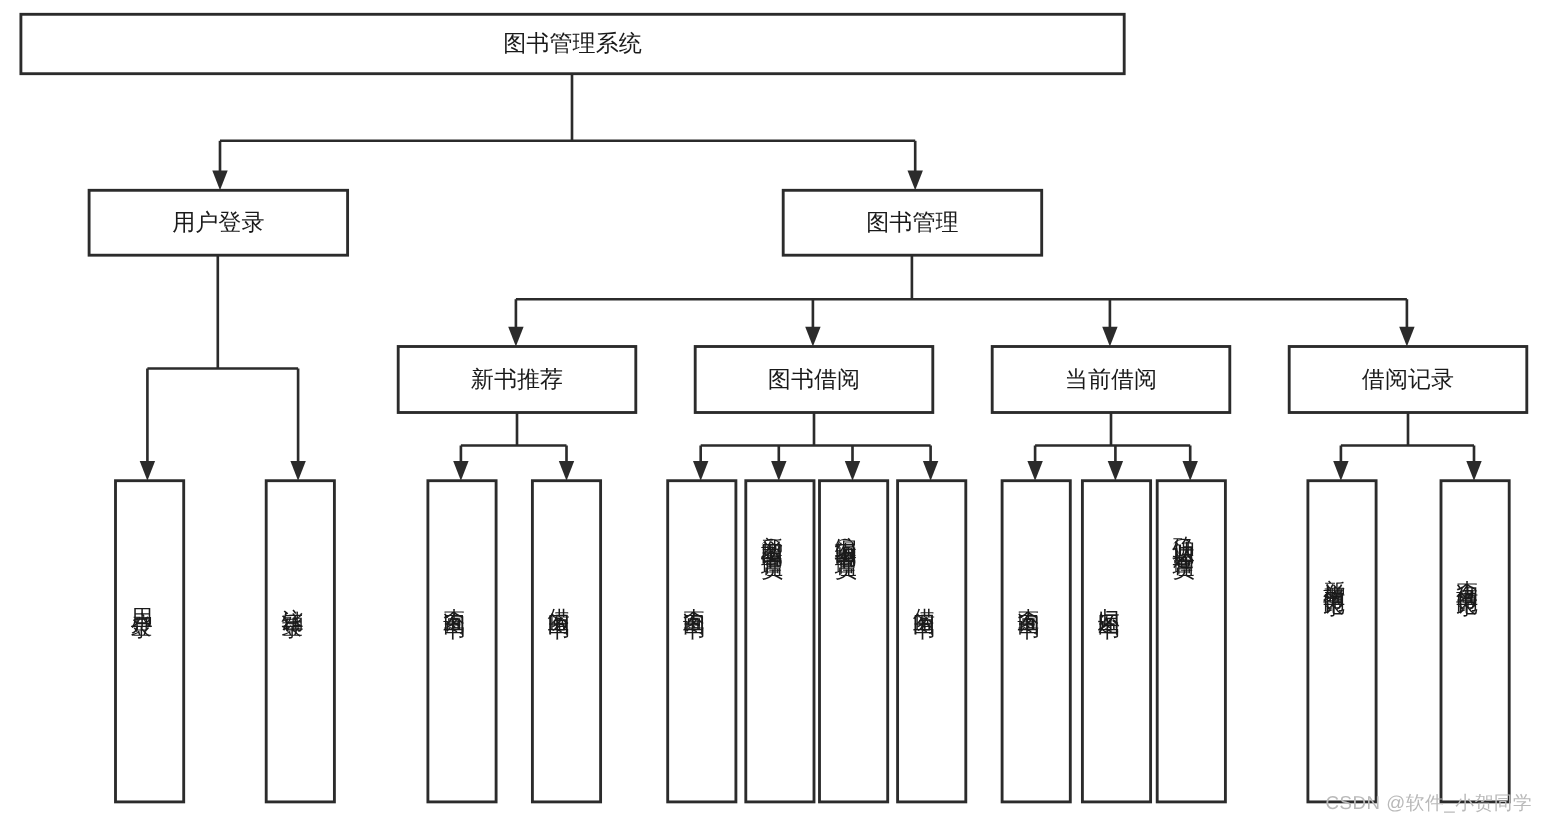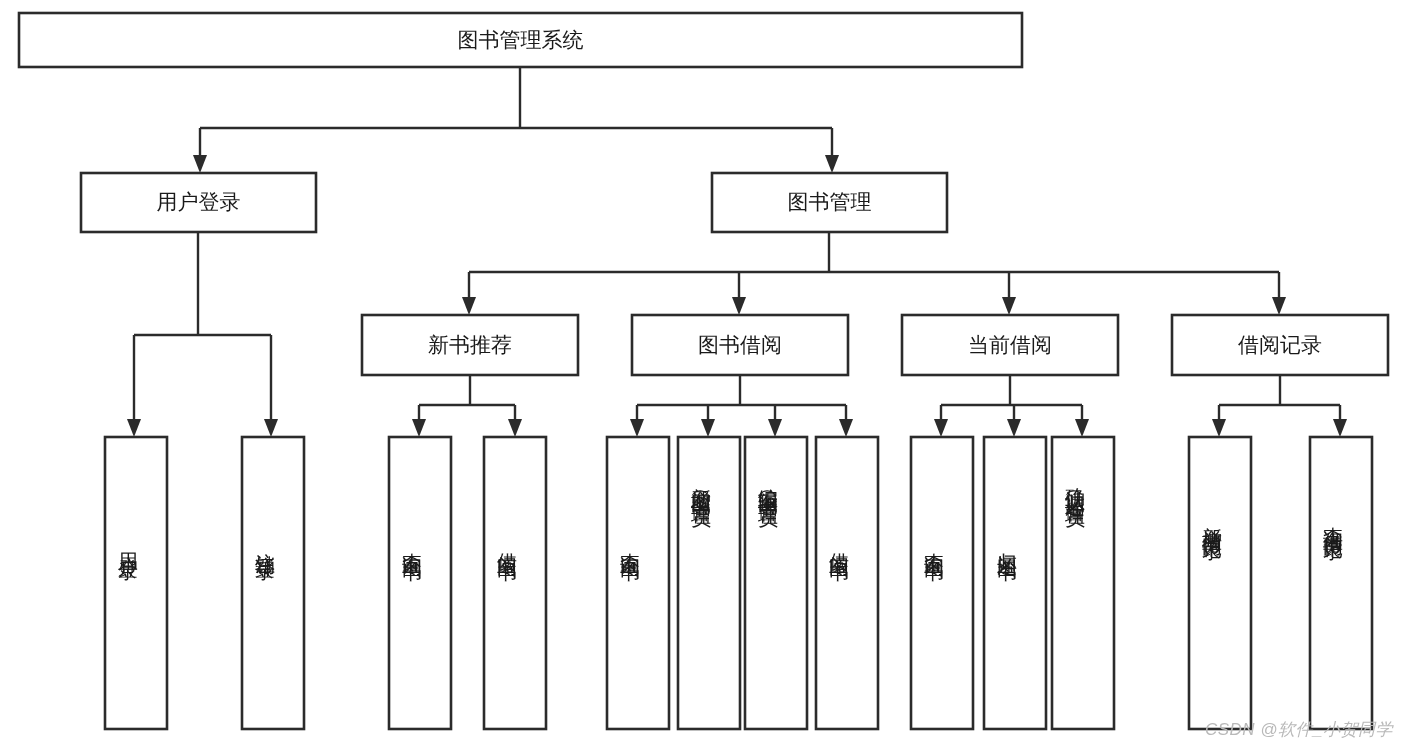--- a/index.html
+++ b/index.html
@@ -62,21 +62,20 @@
   .watermark-text {
     position: absolute;
     right: 12px;
     bottom: 6px;
     font-family: "Liberation Sans", "DejaVu Sans", sans-serif;
     font-size: 17px;
     color: #b9b9b9;
     letter-spacing: 0.5px;
     user-select: none;
     white-space: pre;
-    font-style: italic;
   }
 </style>
 </head>
 <body>
 
 <div id="diagram-root">
 
   <svg id="flow-svg" viewBox="0 0 1405 747">
     <g id="connector-layer">
         <line x1="520" y1="67" x2="520" y2="128" class="connector"></line>

